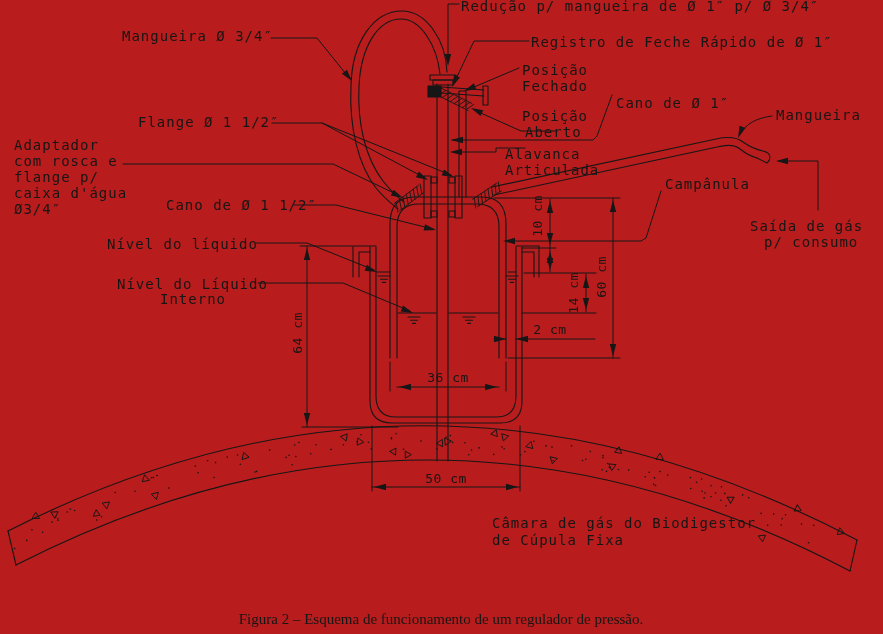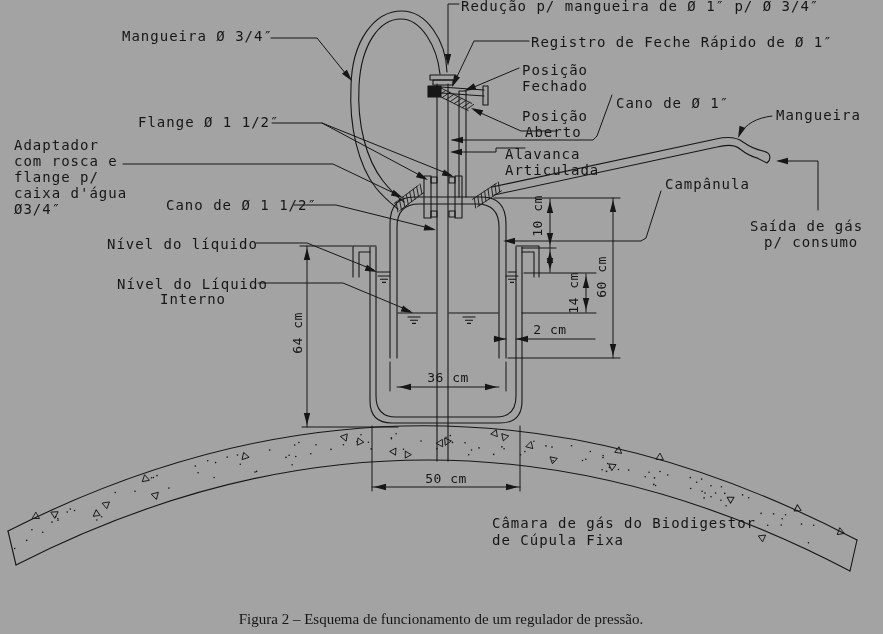--- a/index.html
+++ b/index.html
@@ -1,16 +1,16 @@
 <!DOCTYPE html>
 <html><head>
 <meta charset="utf-8">
 <style>
   html,body{margin:0;padding:0;background:#fff;}
-  .page{position:relative;width:883px;height:634px;background:#a3a3a3;overflow:hidden;
+  .page{position:relative;width:883px;height:634px;background:#b91c1c;overflow:hidden;
         font-family:"DejaVu Sans Mono", monospace;}
   svg{position:absolute;left:0;top:0;}
   text{font-family:"DejaVu Sans Mono", monospace;font-size:14px;letter-spacing:1px;fill:#161616;}
   text.dim{font-size:13px;letter-spacing:0.5px;}
   text.caption{font-family:"Liberation Serif", serif;font-size:15px;letter-spacing:0;}
 </style>
 </head>
 <body>
 
 <div class="page">

